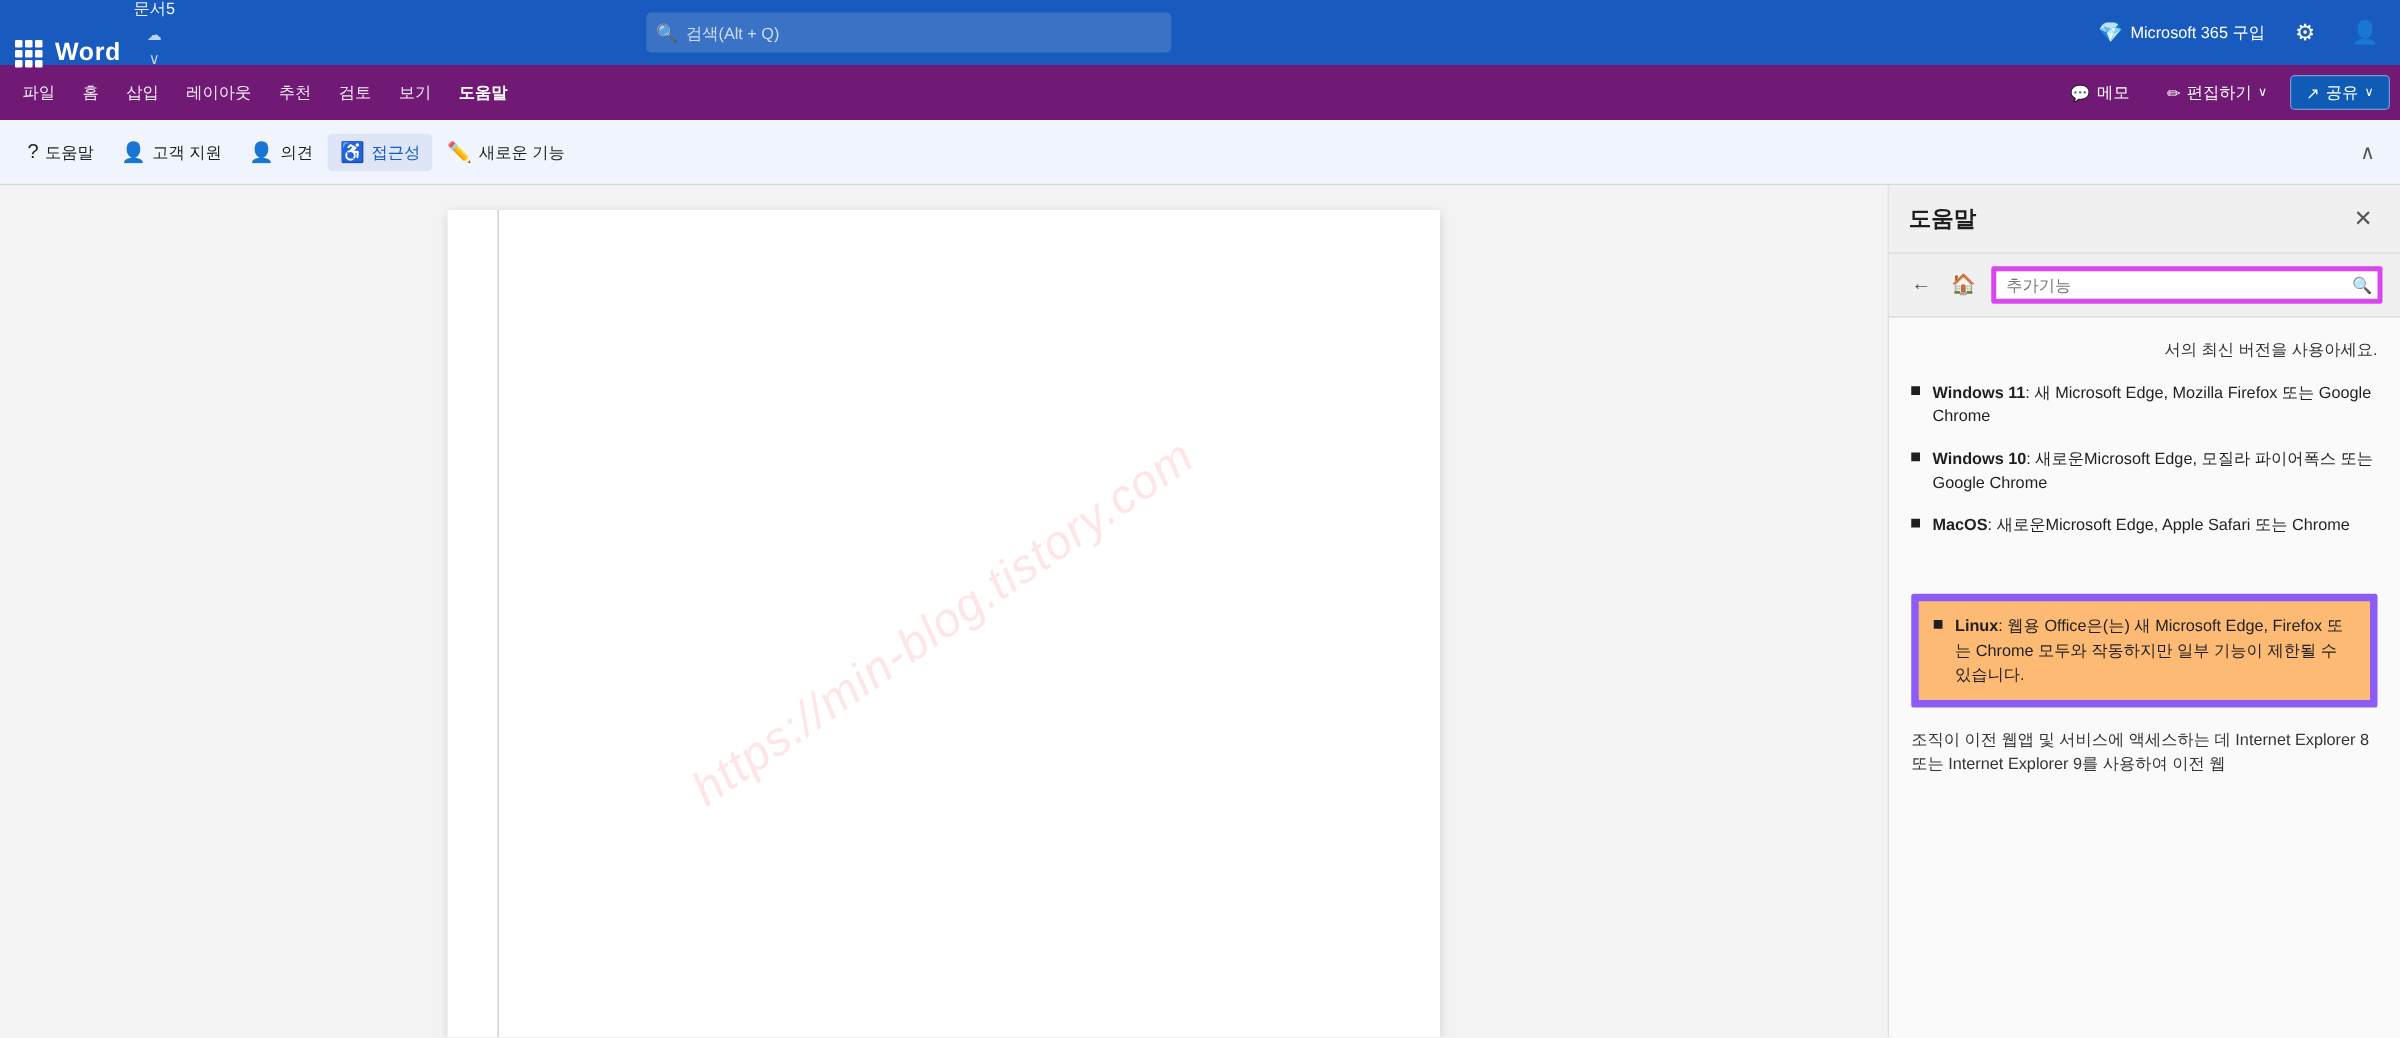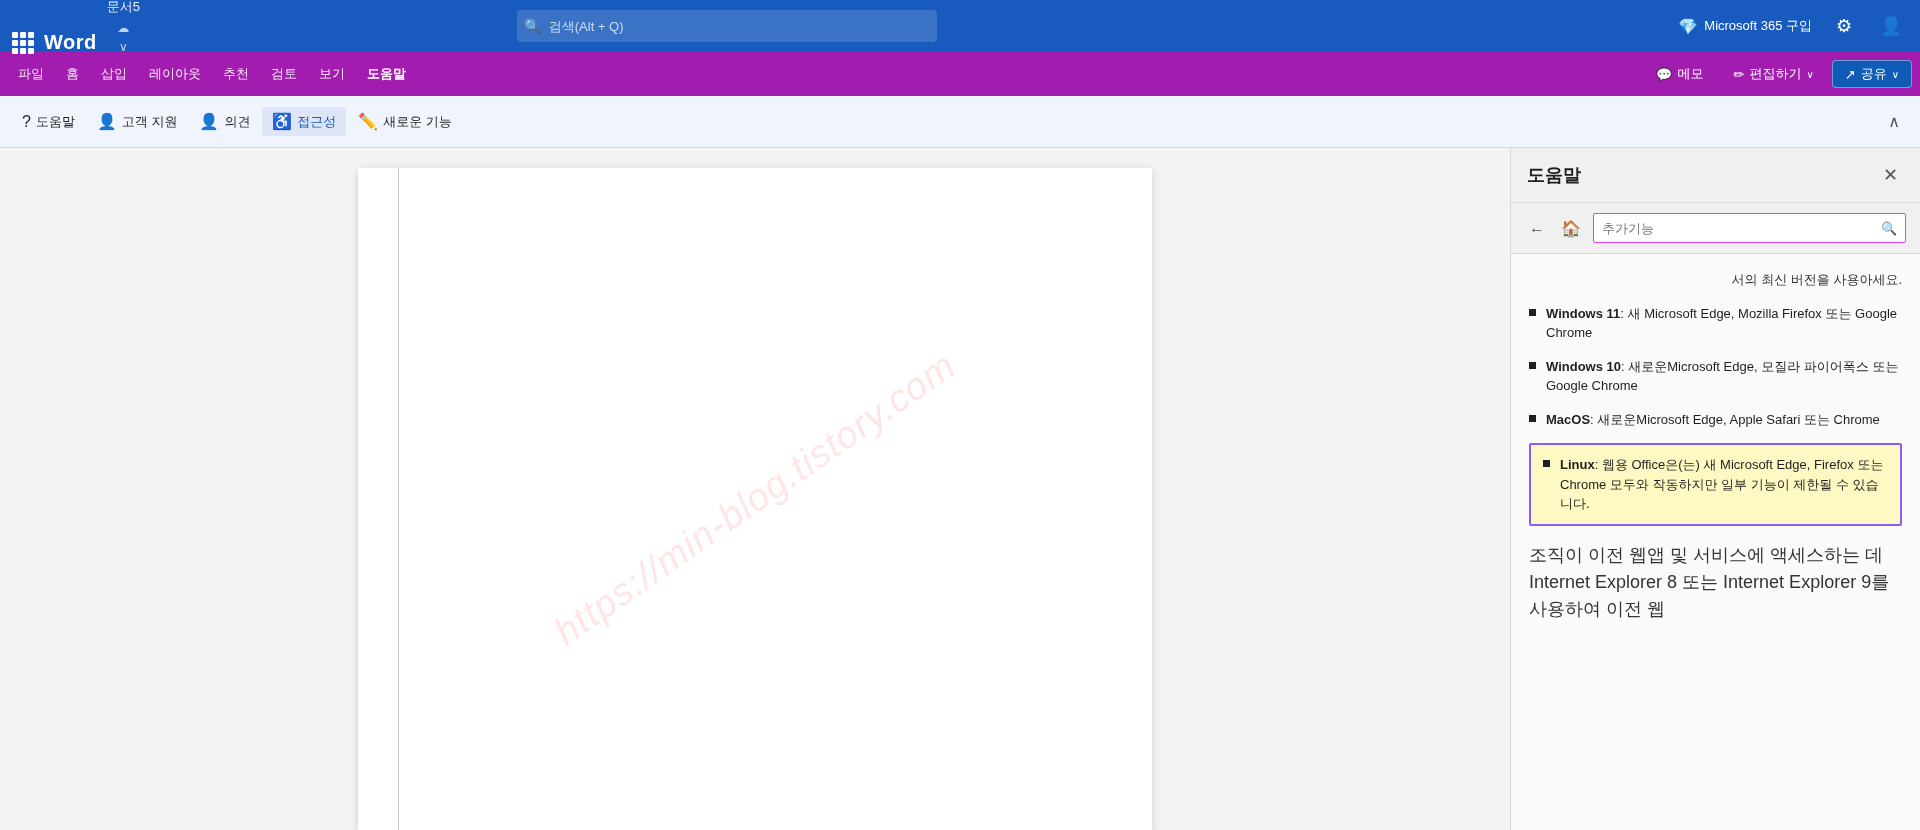--- a/index.html
+++ b/index.html
@@ -98,21 +98,21 @@
       display: flex; align-items: center; justify-content: center;
       border-radius: 4px;
       cursor: pointer;
       font-size: 18px;
       color: white;
     }
 
     
     .menu-bar {
       height: 44px;
-      background: #a21caf;
+      background: #701a75;
       display: flex;
       align-items: center;
       padding: 0 8px;
       border-bottom: none;
     }
     .menu-item {
       padding: 4px 10px;
       font-size: 13px;
       color: rgba(255,255,255,0.9);
       cursor: pointer;
@@ -275,21 +275,21 @@
       cursor: pointer;
       padding: 4px;
     }
     .help-search-wrap {
       flex: 1;
       position: relative;
     }
     .help-search-wrap input {
       width: 100%;
       height: 30px;
-      border: 1px solid #d946ef;
+      border: 4px solid #d946ef;
       border-radius: 2px;
       padding: 0 28px 0 8px;
       font-size: 13px;
       background: white;
       outline: none;
     }
     .help-search-icon {
       position: absolute;
       right: 8px; top: 50%;
       transform: translateY(-50%);
@@ -324,30 +324,31 @@
     .bullet-square {
       flex-shrink: 0;
       width: 7px; height: 7px;
       background: #1f1f1f;
       margin-top: 5px;
     }
     .item-text strong {
       font-weight: 700;
     }
     .help-list-item.highlighted {
-      border: 2px solid #8b5cf6;
+      border: 6px solid #8b5cf6;
       padding: 10px 12px;
       border-radius: 2px;
-      background: #fef9c3;
+      background: #fdba74;
+      margin-top: 32px;
     }
     .help-list-item.highlighted .bullet-square {
       margin-left: 0;
     }
     .help-footer-text {
-      font-size: 18px;
+      font-size: 13px;
       color: #333;
       margin-top: 16px;
       line-height: 1.5;
     }
 
     
     .help-content::-webkit-scrollbar { width: 6px; }
     .help-content::-webkit-scrollbar-track { background: #f0f0f0; }
     .help-content::-webkit-scrollbar-thumb { background: #bbb; border-radius: 3px; }
   </style>

